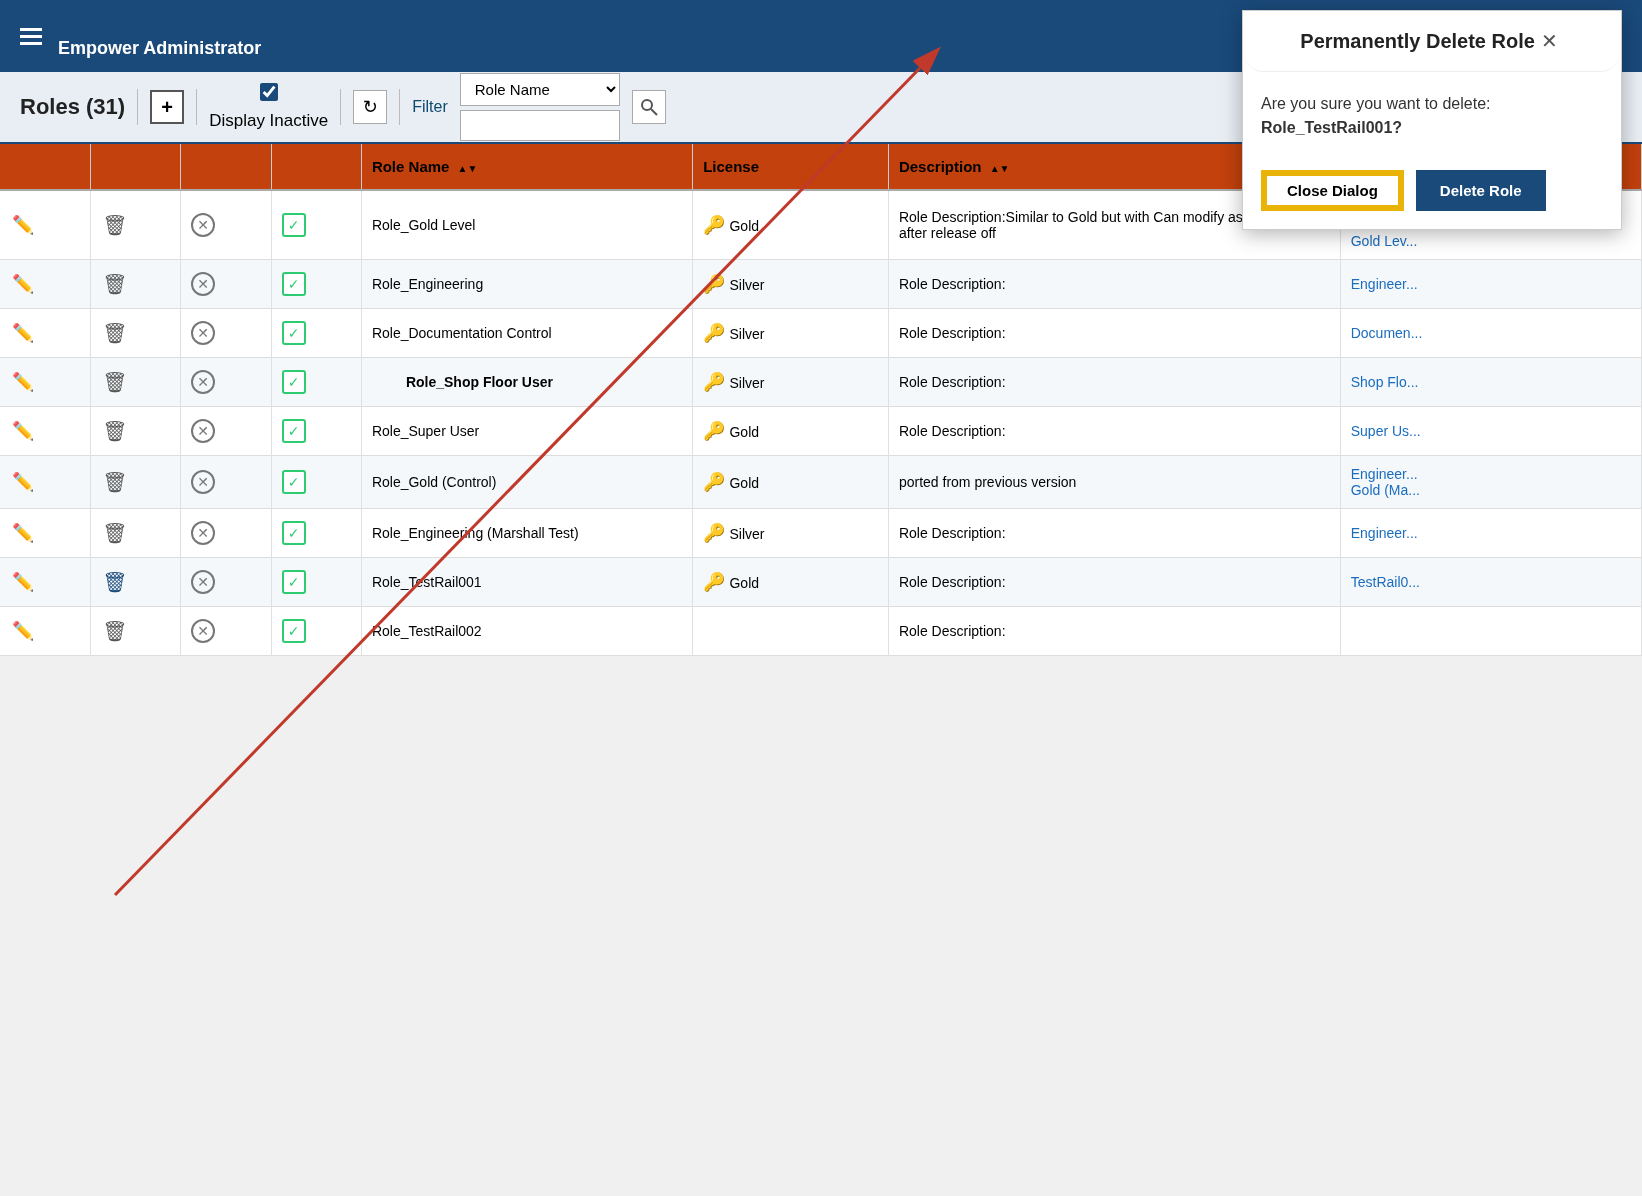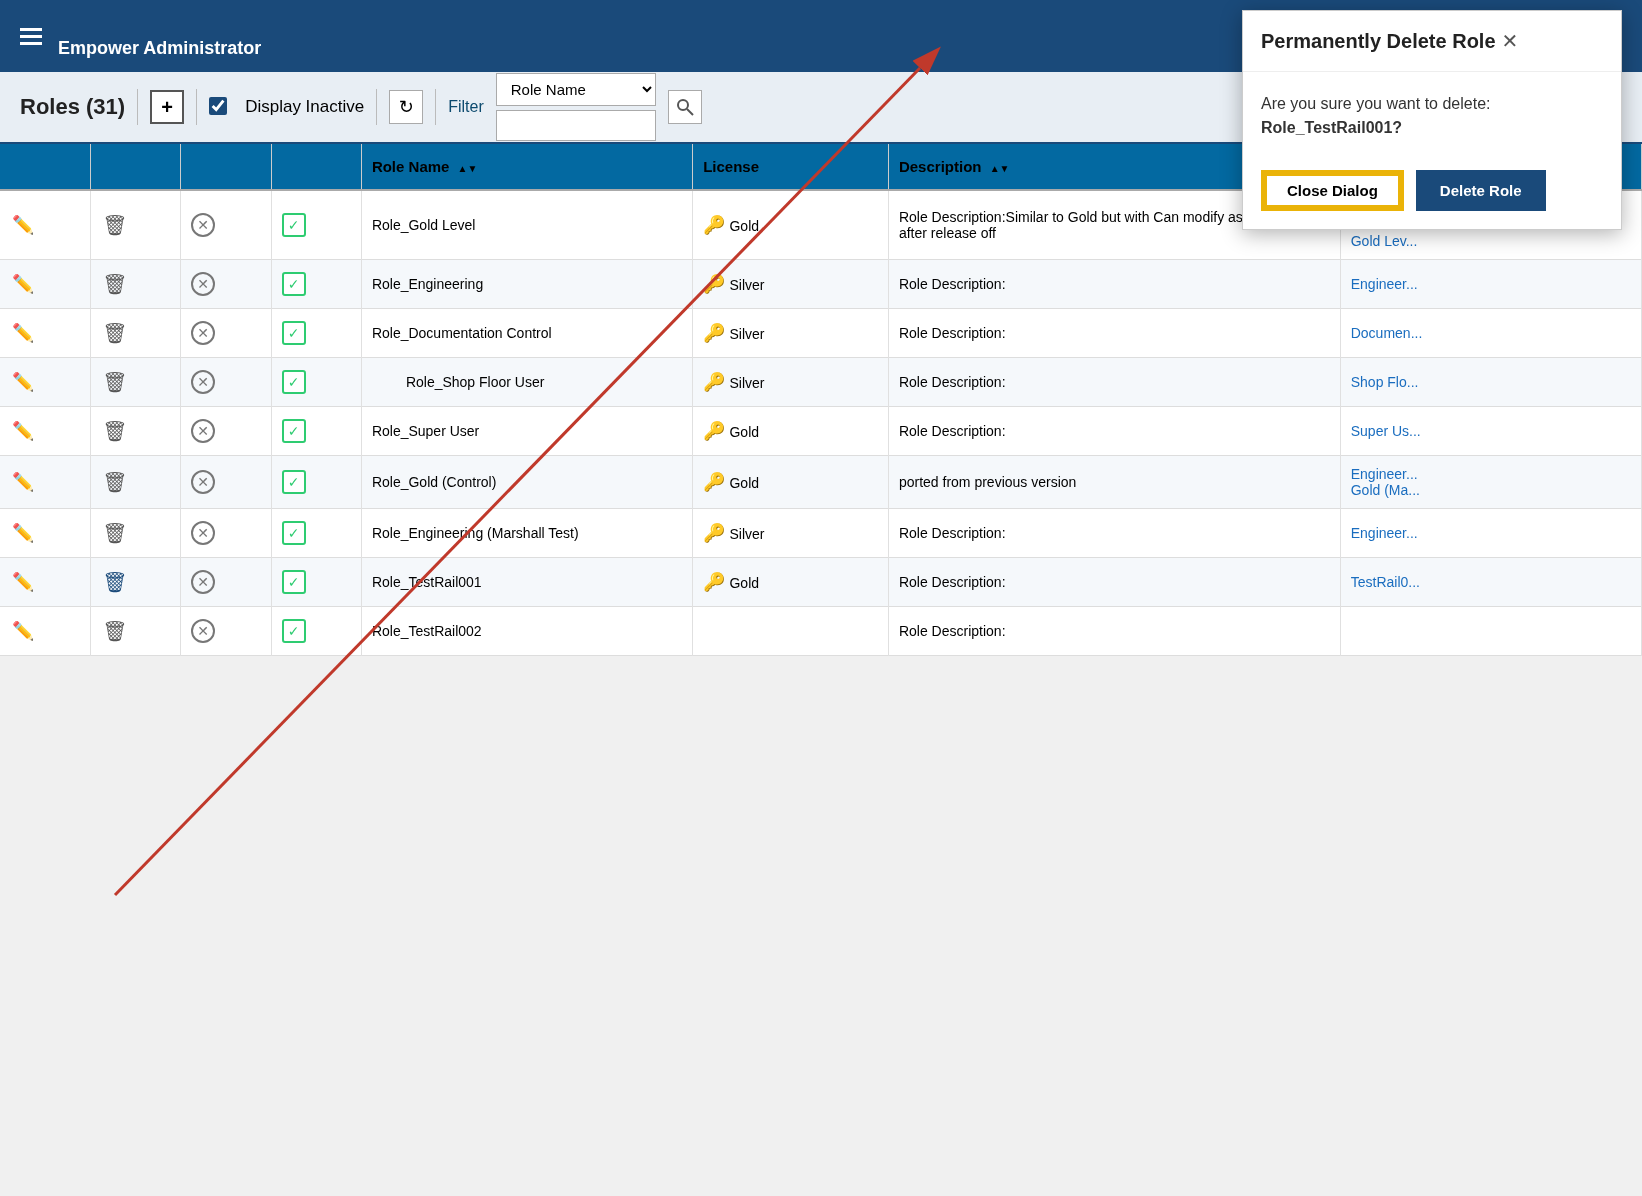--- a/index.html
+++ b/index.html
@@ -50,21 +50,21 @@
     .toolbar-divider { width: 1px; height: 36px; background: #bbb; }
     .add-btn {
       width: 34px; height: 34px;
       border: 2px solid #555;
       background: white;
       font-size: 20px;
       cursor: pointer;
       display: flex; align-items: center; justify-content: center;
       font-weight: bold;
     }
-    .display-inactive-check { display: flex; gap: 18px; font-size: 17px; cursor: pointer; }
+    .display-inactive-check { display: flex; align-items: center; gap: 10px; font-size: 17px; cursor: pointer; flex-direction: column; }
     .display-inactive-check input[type=checkbox] { width: 18px; height: 18px; accent-color: #1a4a7a; }
     .refresh-btn {
       width: 34px; height: 34px;
       border: 1px solid #aaa;
       background: white;
       font-size: 18px;
       cursor: pointer;
       display: flex; align-items: center; justify-content: center;
     }
     .filter-label { font-size: 16px; color: #0c4a6e; }
@@ -92,21 +92,21 @@
     }
 
     
     .table-container {
       background: white;
       margin: 0;
       overflow: hidden;
       position: relative;
     }
     table { width: 100%; border-collapse: collapse; table-layout: fixed; }
-    thead tr { background: #0369a1; }
+    thead tr { background: #c2410c; }
     thead th {
       padding: 14px 10px;
       text-align: left;
       font-size: 15px;
       font-weight: bold;
       border-right: 1px solid #ccc;
       border-bottom: 2px solid #aaa;
     }
     thead th:first-child { width: 60px; }
     thead th:nth-child(2) { width: 60px; }
@@ -137,24 +137,25 @@
       right: 20px;
       width: 380px;
       background: white;
       border: 1px solid #ccc;
       box-shadow: 0 4px 20px rgba(0,0,0,0.3);
       z-index: 200;
       pointer-events: all;
     }
     .dialog-header {
       display: flex;
-      justify-content: flex-start;
+      justify-content: center;
       align-items: center;
       padding: 16px 18px;
       border-bottom: 1px solid #eee;
+      border-radius: 21px;
     }
     .dialog-title { font-size: 20px; font-weight: bold; color: #222; }
     .dialog-close {
       font-size: 20px;
       cursor: pointer;
       color: #555;
       background: none;
       border: none;
       padding: 2px 6px;
     }
@@ -271,21 +272,21 @@
           <td style="font-weight: normal;">Role_Documentation Control</td>
           <td><span style="color:#888;font-size:18px">🔑</span> <span>Silver</span></td>
           <td style="font-size: 14px;">Role Description:</td>
           <td><a href="#" class="permission-link">Documen...</a></td>
         </tr>
         <tr>
           <td><span class="action-icon" style="color:#555">✏️</span></td>
           <td><span class="action-icon" style="color:#555;font-size:20px">🗑</span></td>
           <td><span class="circle-x">✕</span></td>
           <td><span class="circle-check">✓</span></td>
-          <td style="font-weight: normal; padding-left: 44px;">Role_Shop Floor User</td>
+          <td style="font-weight: bold; padding-left: 44px;">Role_Shop Floor User</td>
           <td><span style="color:#888;font-size:18px">🔑</span> <span>Silver</span></td>
           <td style="font-size: 14px;">Role Description:</td>
           <td><a href="#" class="permission-link">Shop Flo...</a></td>
         </tr>
         <tr>
           <td><span class="action-icon" style="color:#555">✏️</span></td>
           <td><span class="action-icon" style="color:#555;font-size:20px">🗑</span></td>
           <td><span class="circle-x">✕</span></td>
           <td><span class="circle-check">✓</span></td>
           <td style="font-weight: normal;">Role_Super User</td>

